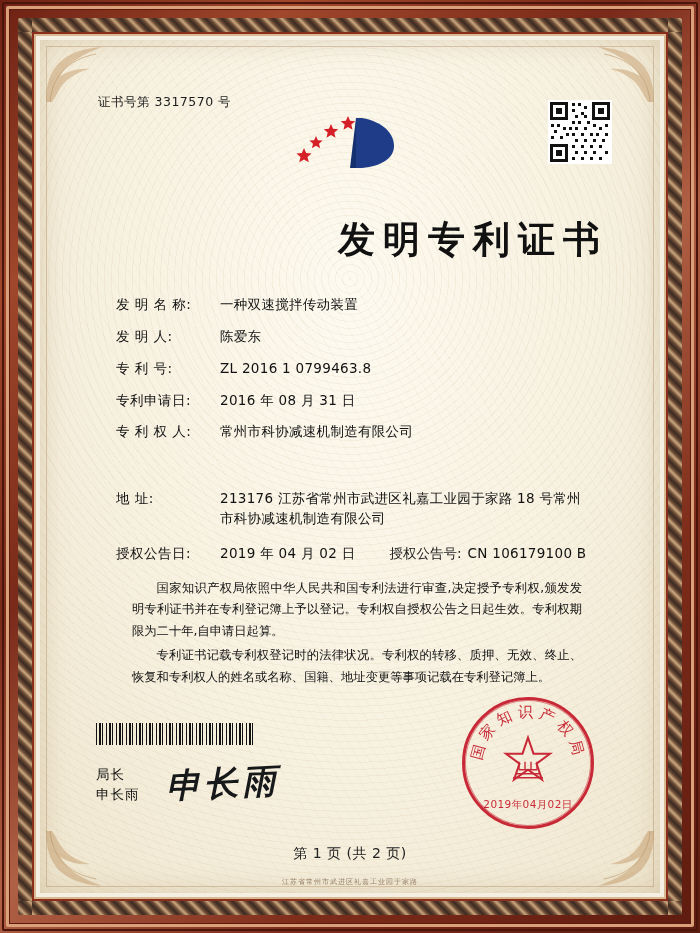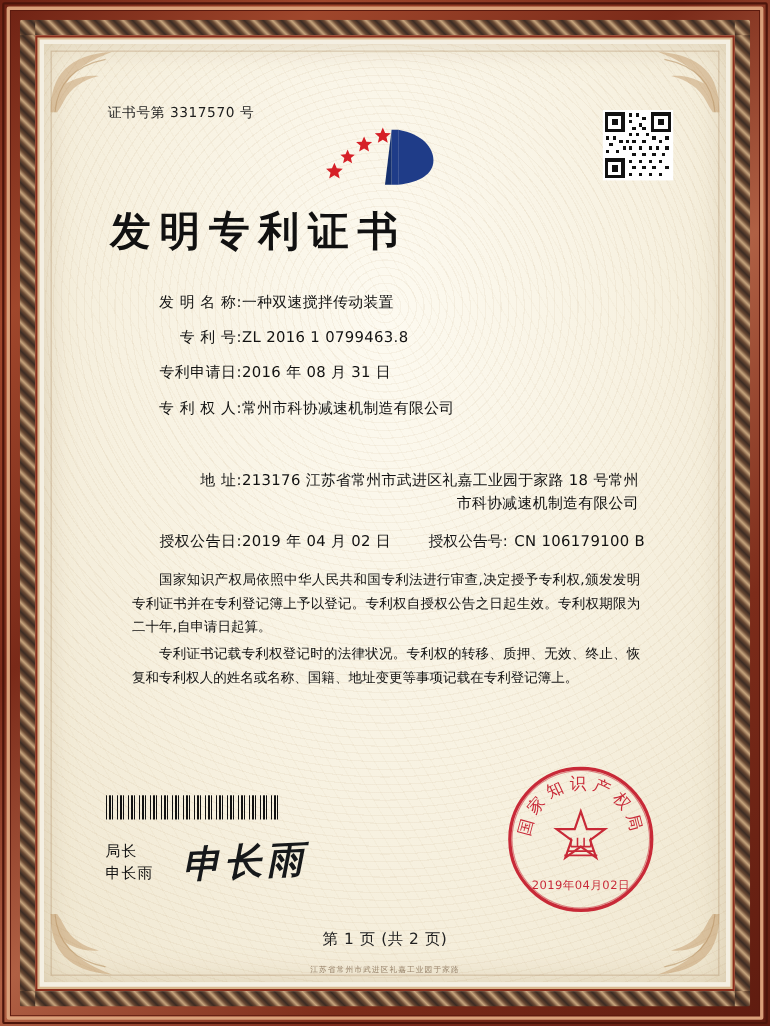--- a/index.html
+++ b/index.html
@@ -120,36 +120,35 @@
   .qr {
     position: absolute;
     right: 48px;
     top: 60px;
     width: 64px;
     height: 64px;
     background: #ffffff;
   }
 
   .title {
-    margin-top: 75px;
-    text-align: left;
+    margin-top: 104px;
+    text-align: right;
     font-family: "DejaVu Serif", "Liberation Serif", serif;
     font-size: 37px;
     font-weight: bold;
     letter-spacing: 8px;
     color: #111;
     text-indent: 8px;
   }
 
   .fields {
     margin-top: 32px;
     padding-left: 24px;
     font-size: 13.5px;
     line-height: 1.1;
-    text-align: right;
   }
   .field-row {
     display: flex;
     align-items: baseline;
     margin-bottom: 17px;
   }
   .field-label {
     width: 104px;
     flex: 0 0 104px;
     color: #111;
@@ -171,21 +170,21 @@
 
   .paragraphs {
     margin-top: 14px;
     padding: 0 26px 0 24px;
     font-size: 12.3px;
     line-height: 1.78;
     text-align: justify;
     color: #111;
   }
   .paragraphs p {
-    margin: 0 0 2px 4px;
+    margin: 0 0 2px 16px;
     text-indent: 2em;
   }
 
   .barcode {
     position: absolute;
     left: 56px;
     bottom: 148px;
     width: 160px;
     height: 22px;
     background-image: repeating-linear-gradient(
@@ -384,20 +383,24 @@
       </div>
 
       <div class="title">发明专利证书</div>
 
       <div class="fields">
         <div class="field-row">
           <div class="field-label">发 明 名 称:</div>
           <div class="field-value">一种双速搅拌传动装置</div>
         </div>
         <div class="field-row">
+          <div class="field-label">发 明 人:</div>
+          <div class="field-value">陈爱东</div>
+        </div>
+        <div class="field-row">
           <div class="field-label">专 利 号:</div>
           <div class="field-value">ZL 2016 1 0799463.8</div>
         </div>
         <div class="field-row">
           <div class="field-label">专利申请日:</div>
           <div class="field-value">2016 年 08 月 31 日</div>
         </div>
         <div class="field-row">
           <div class="field-label">专 利 权 人:</div>
           <div class="field-value">常州市科协减速机制造有限公司</div>

